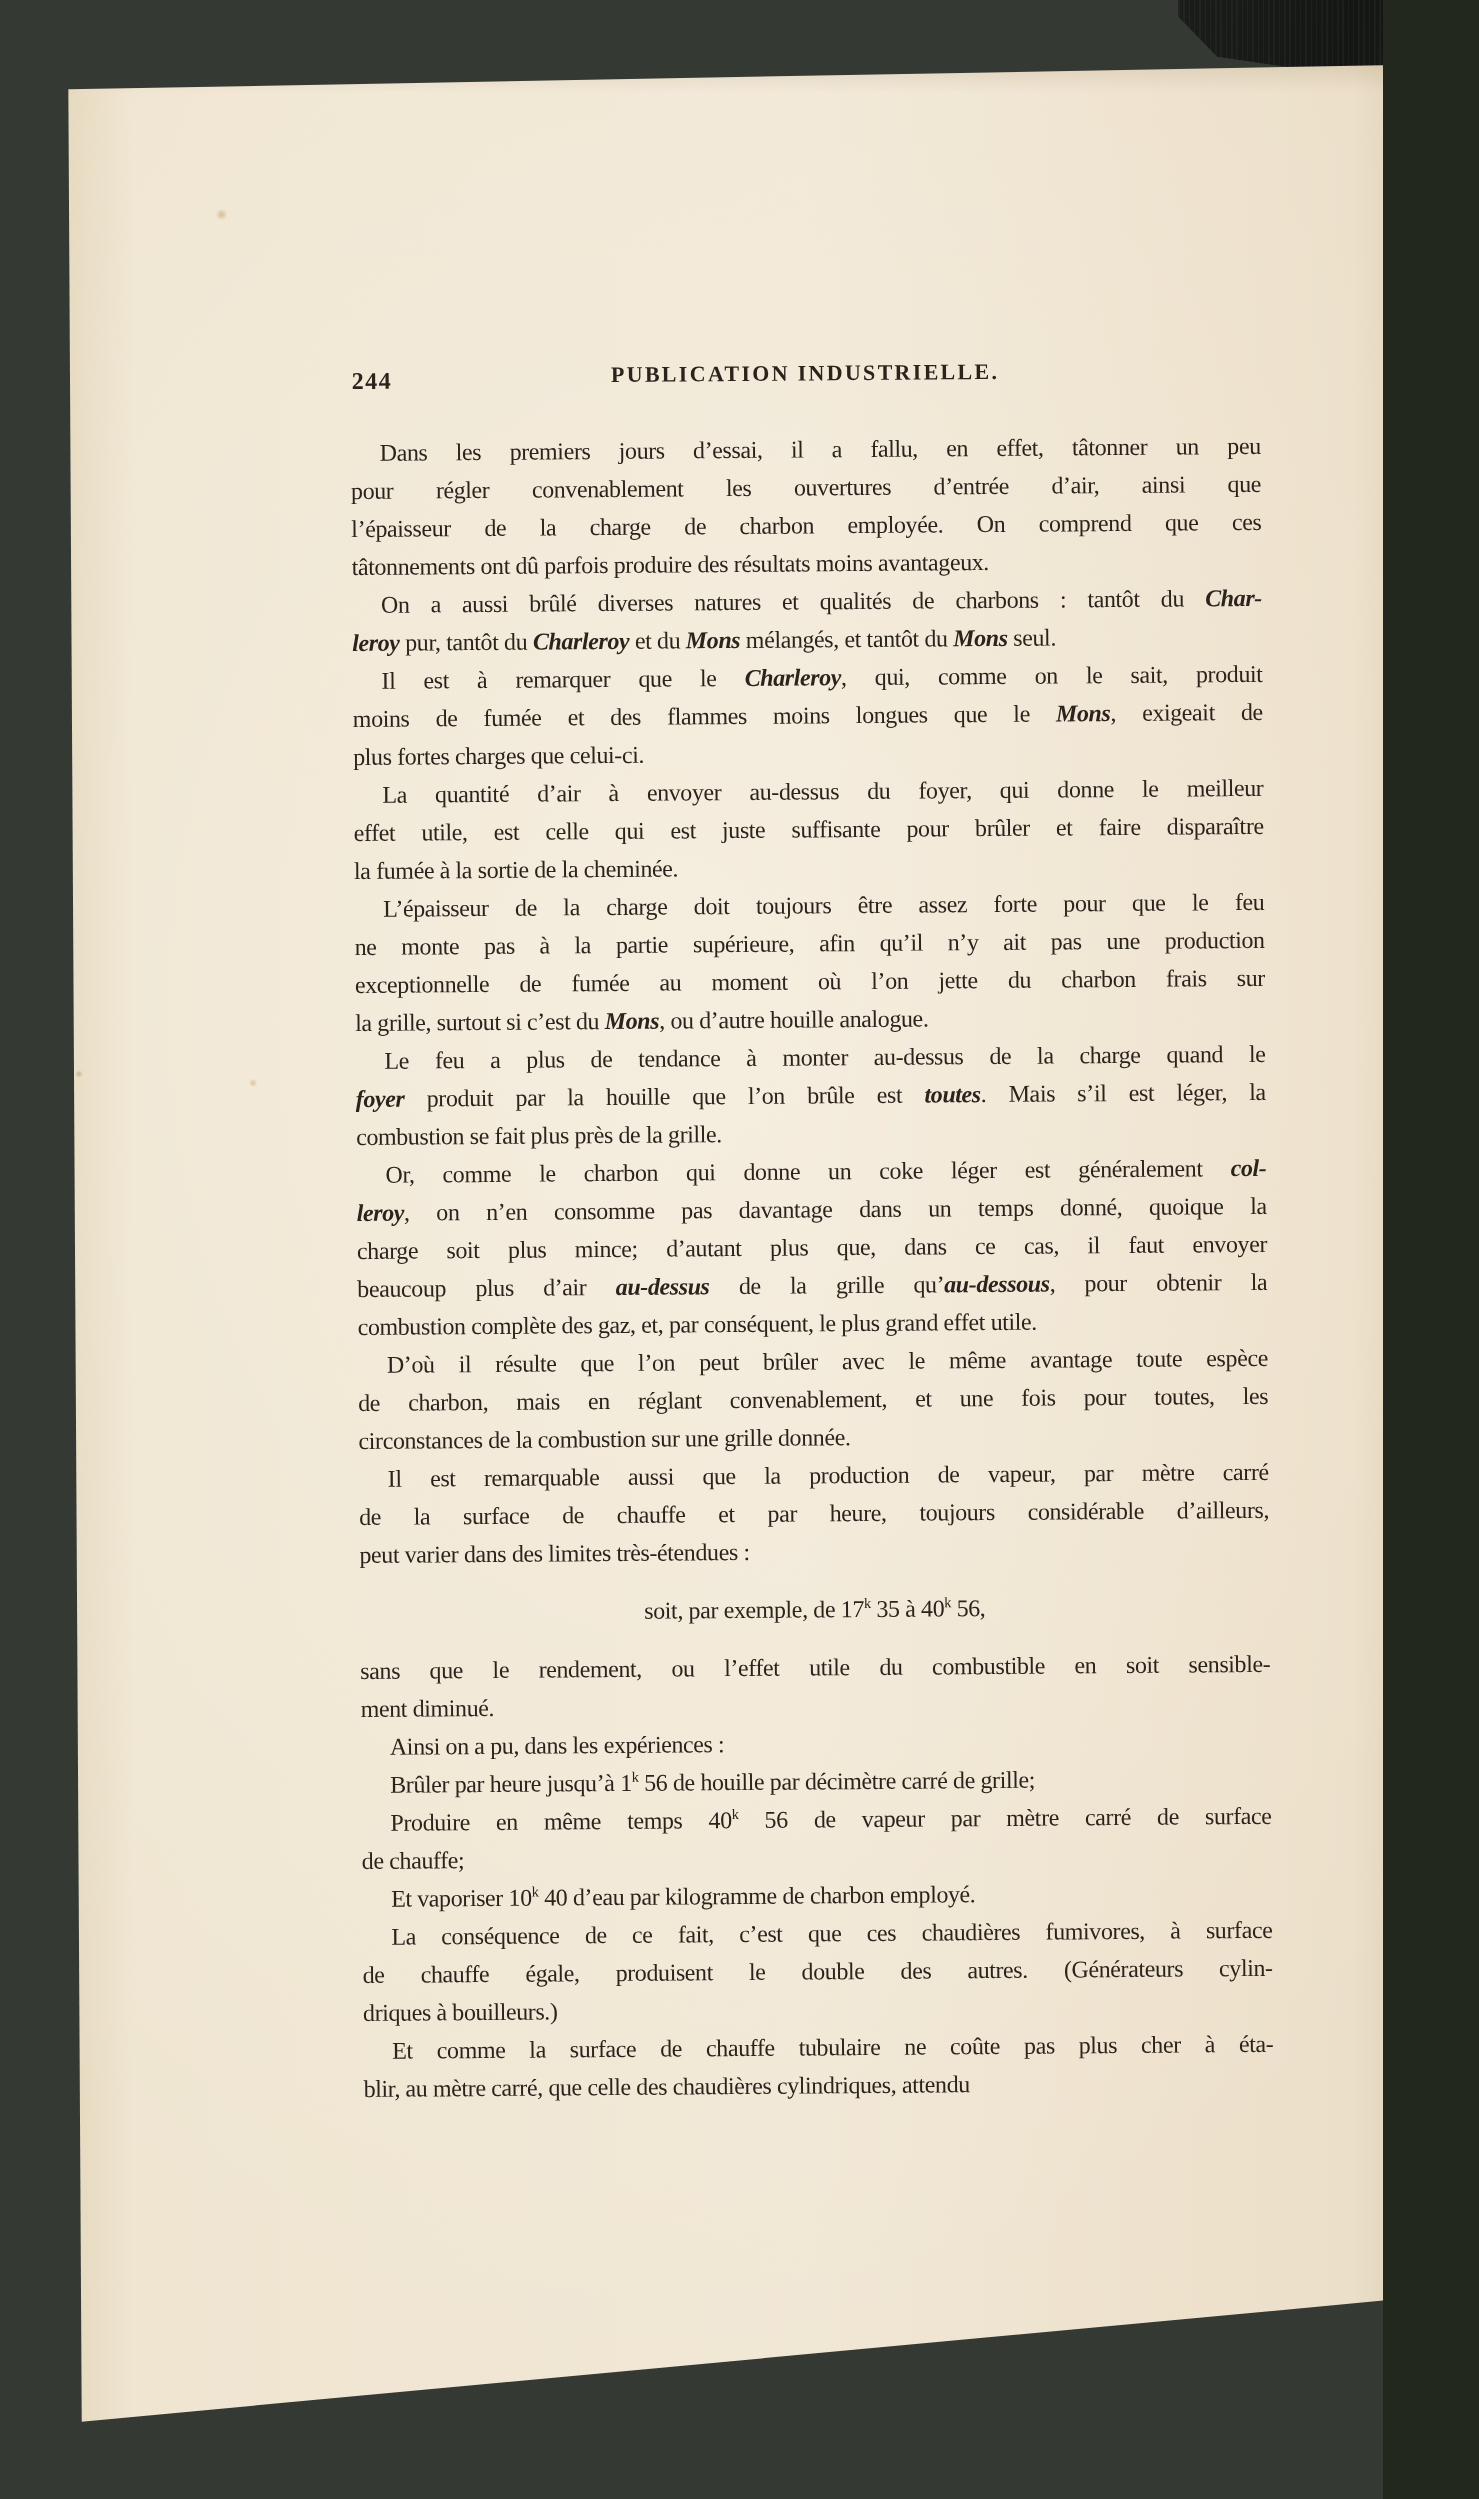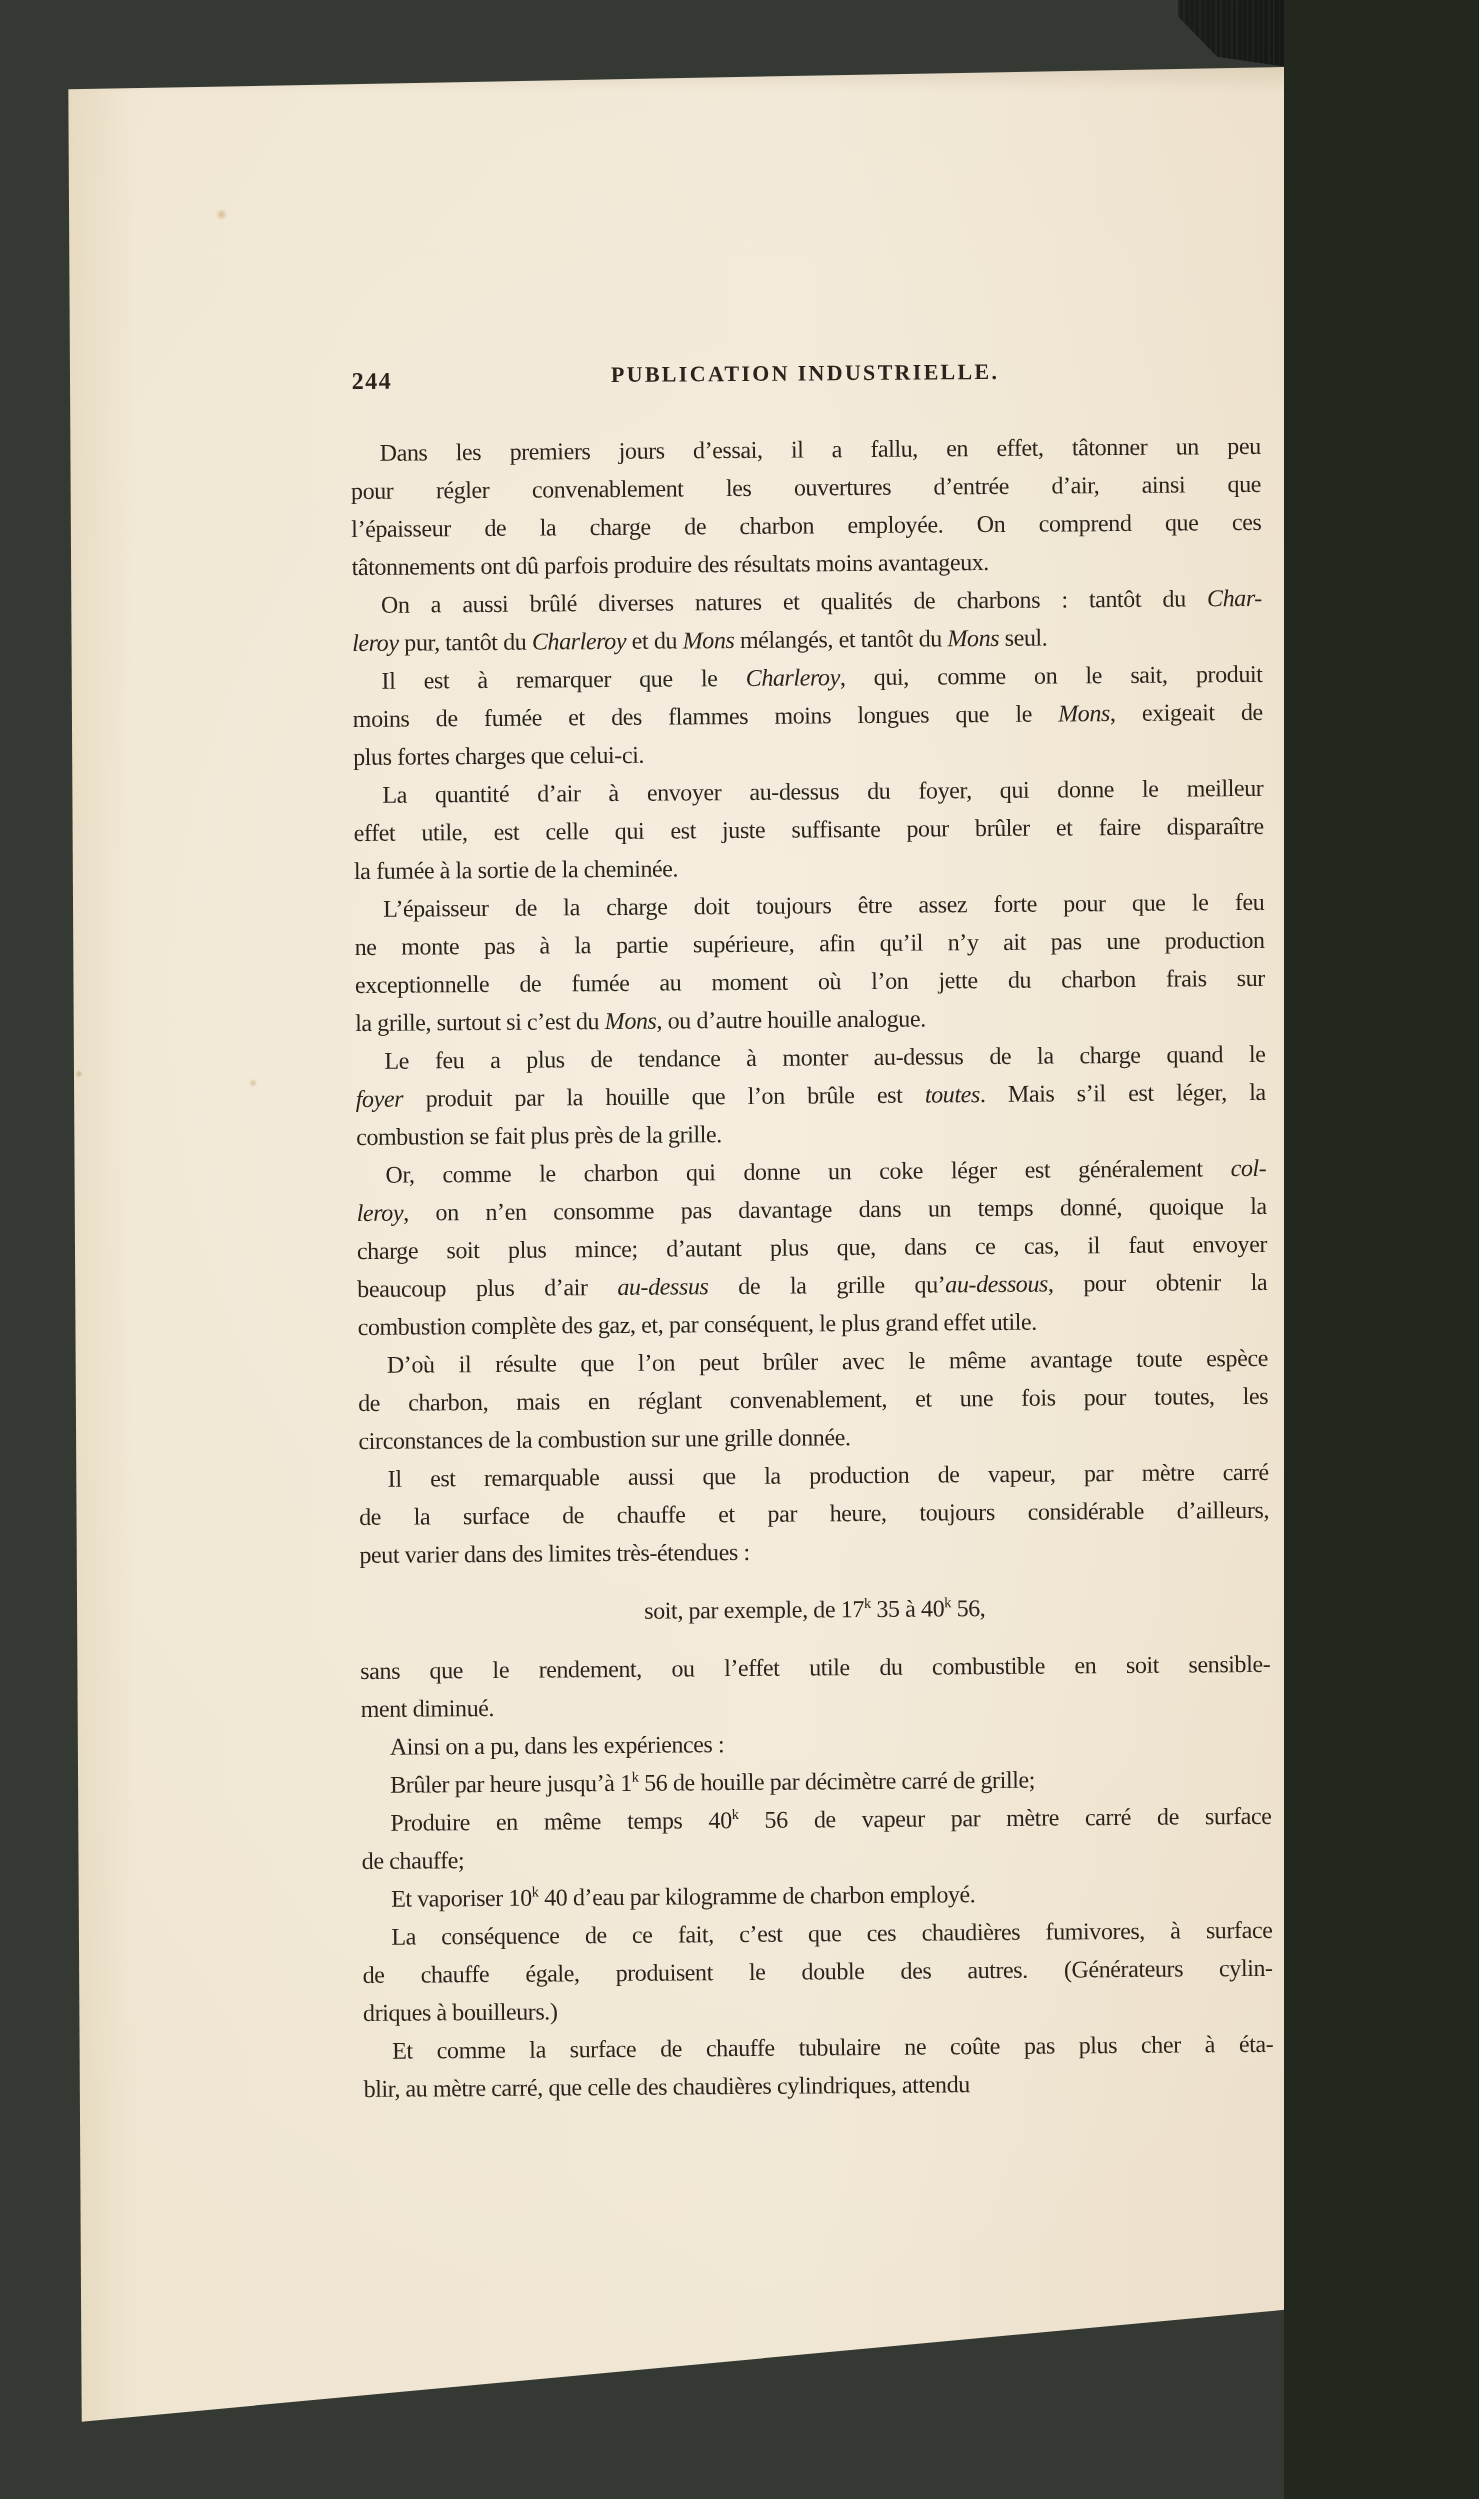--- a/index.html
+++ b/index.html
@@ -1,18 +1,18 @@
 <!DOCTYPE html>
 <html style="--backdrop: #343a33; --cover: #141614; --paper: #f1e7d5; --paper-edge: #dfd2b8; --facing-page: #ece1cb; --ink: #2b241c;font-size:12px"><head>
 <meta charset="utf-8">
 <style>
   html,body{margin:0;padding:0;background:#23281f;}
   .stage{
     position:relative;
-    width:1284px;height:2500px;
+    width:1383px;height:2500px;
     background:var(--backdrop,#343a33);
     overflow:hidden;
     font-family:"Liberation Serif", serif;
   }
   
   .cover-band{
     position:absolute;left:1178px;top:0;width:301px;height:183px;
     background:
       repeating-linear-gradient(90deg, rgba(255,255,255,.035) 0 1.5px, rgba(0,0,0,0) 1.5px 5.3px),
       linear-gradient(100deg,#1b1d1a 0%,var(--cover,#141614) 55%,#1e201e 100%);
@@ -62,21 +62,21 @@
     position:absolute;left:50%;top:1.5px;transform:translateX(-50%);
     font-size:22px;font-weight:700;letter-spacing:2.3px;white-space:nowrap;
   }
   .page-body{margin-top:37px;font-size:24px;line-height:38px;letter-spacing:-0.4px;}
   .para{margin:0;}
   .line{text-align:justify;text-align-last:justify;white-space:normal;}
   .line.last{text-align-last:left;}
   .line.first{text-indent:29px;}
   .para.formula{margin:20px 0;}
   .para.formula .line{text-align:center;text-align-last:center;}
-  .page-body i{font-style:italic;}
+  .page-body i{font-style:italic;font-weight:bold;}
   .page-body sup{font-size:60%;vertical-align:super;line-height:0;}
 </style>
 </head>
 <body>
 
 <div class="stage">
 
   <div class="cover-band"></div>
 
   <div class="book-page">

